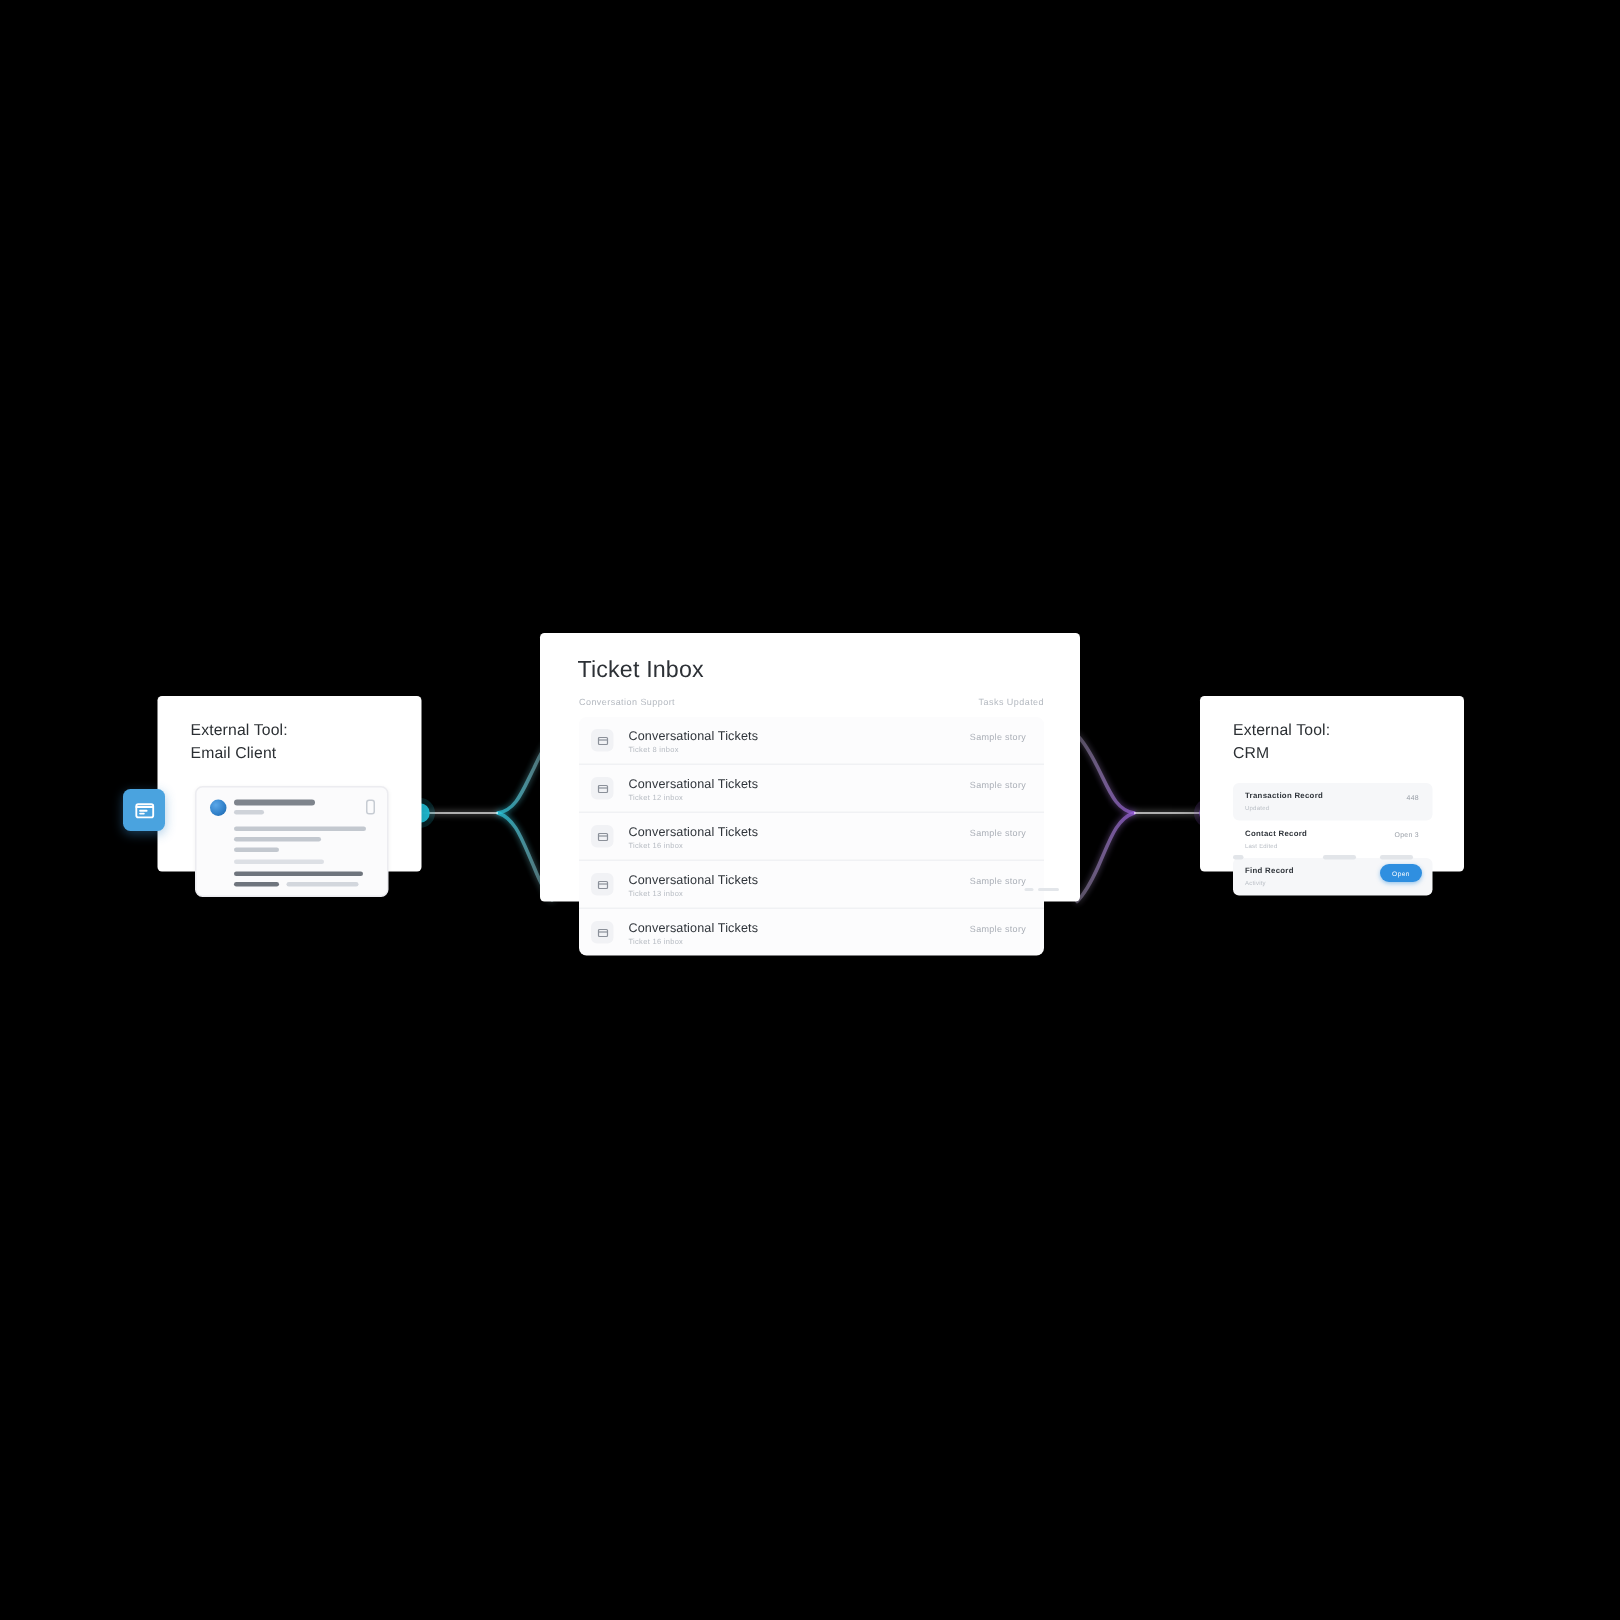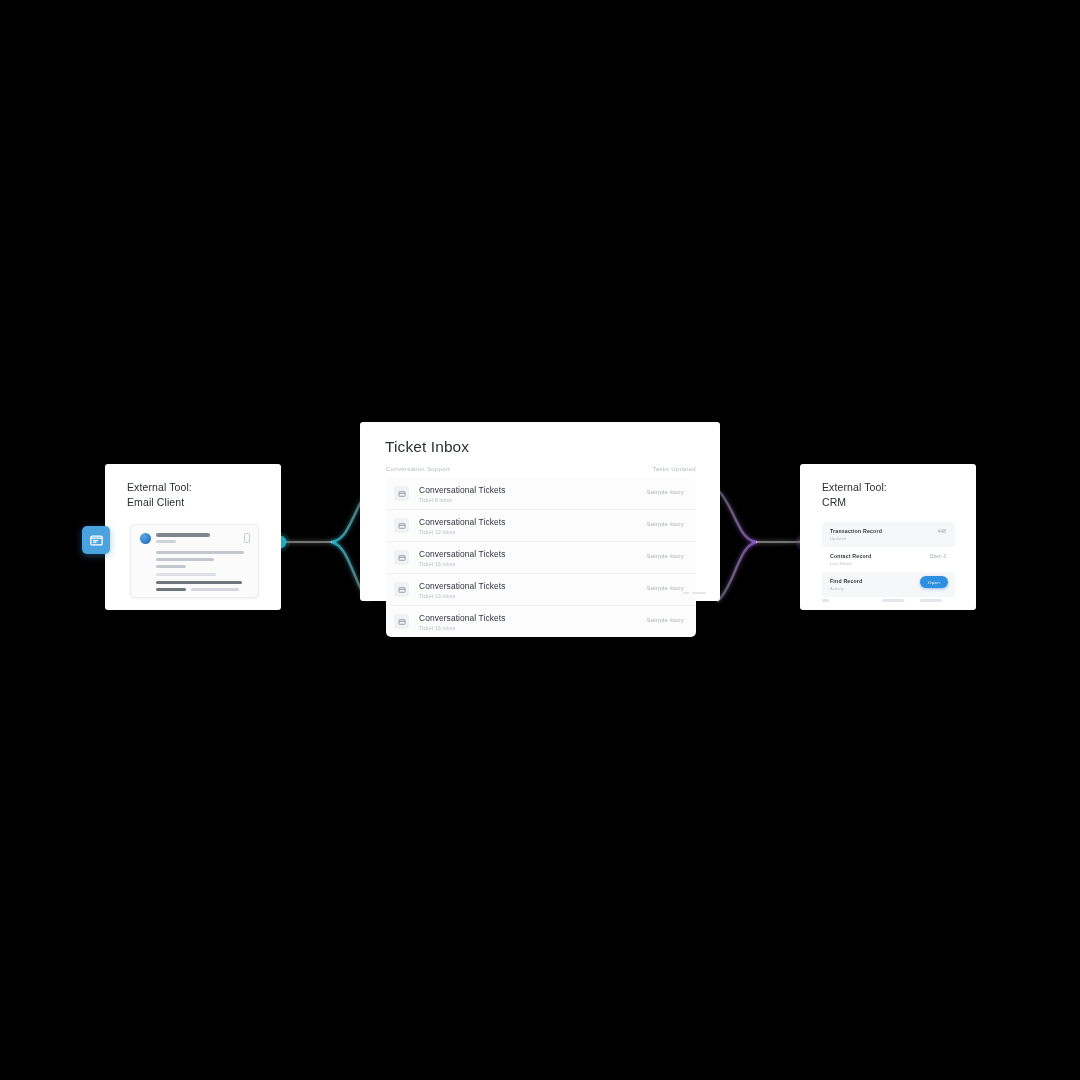--- a/index.html
+++ b/index.html
@@ -25,21 +25,21 @@
   
   .panel {
     position: absolute;
     background: #ffffff;
     box-shadow: 0 2px 18px rgba(0,0,0,0.28);
   }
 
   
   .tool-card {
     width: 176px;
-    height: 146px;
+    height: 117px;
     border-radius: 3px;
   }
   .tool-card.left  { left: 105px; top: 464px; }
   .tool-card.right { left: 800px; top: 464px; }
 
   .tool-title {
     position: absolute;
     left: 22px;
     top: 16px;
     font-size: 10.5px;

